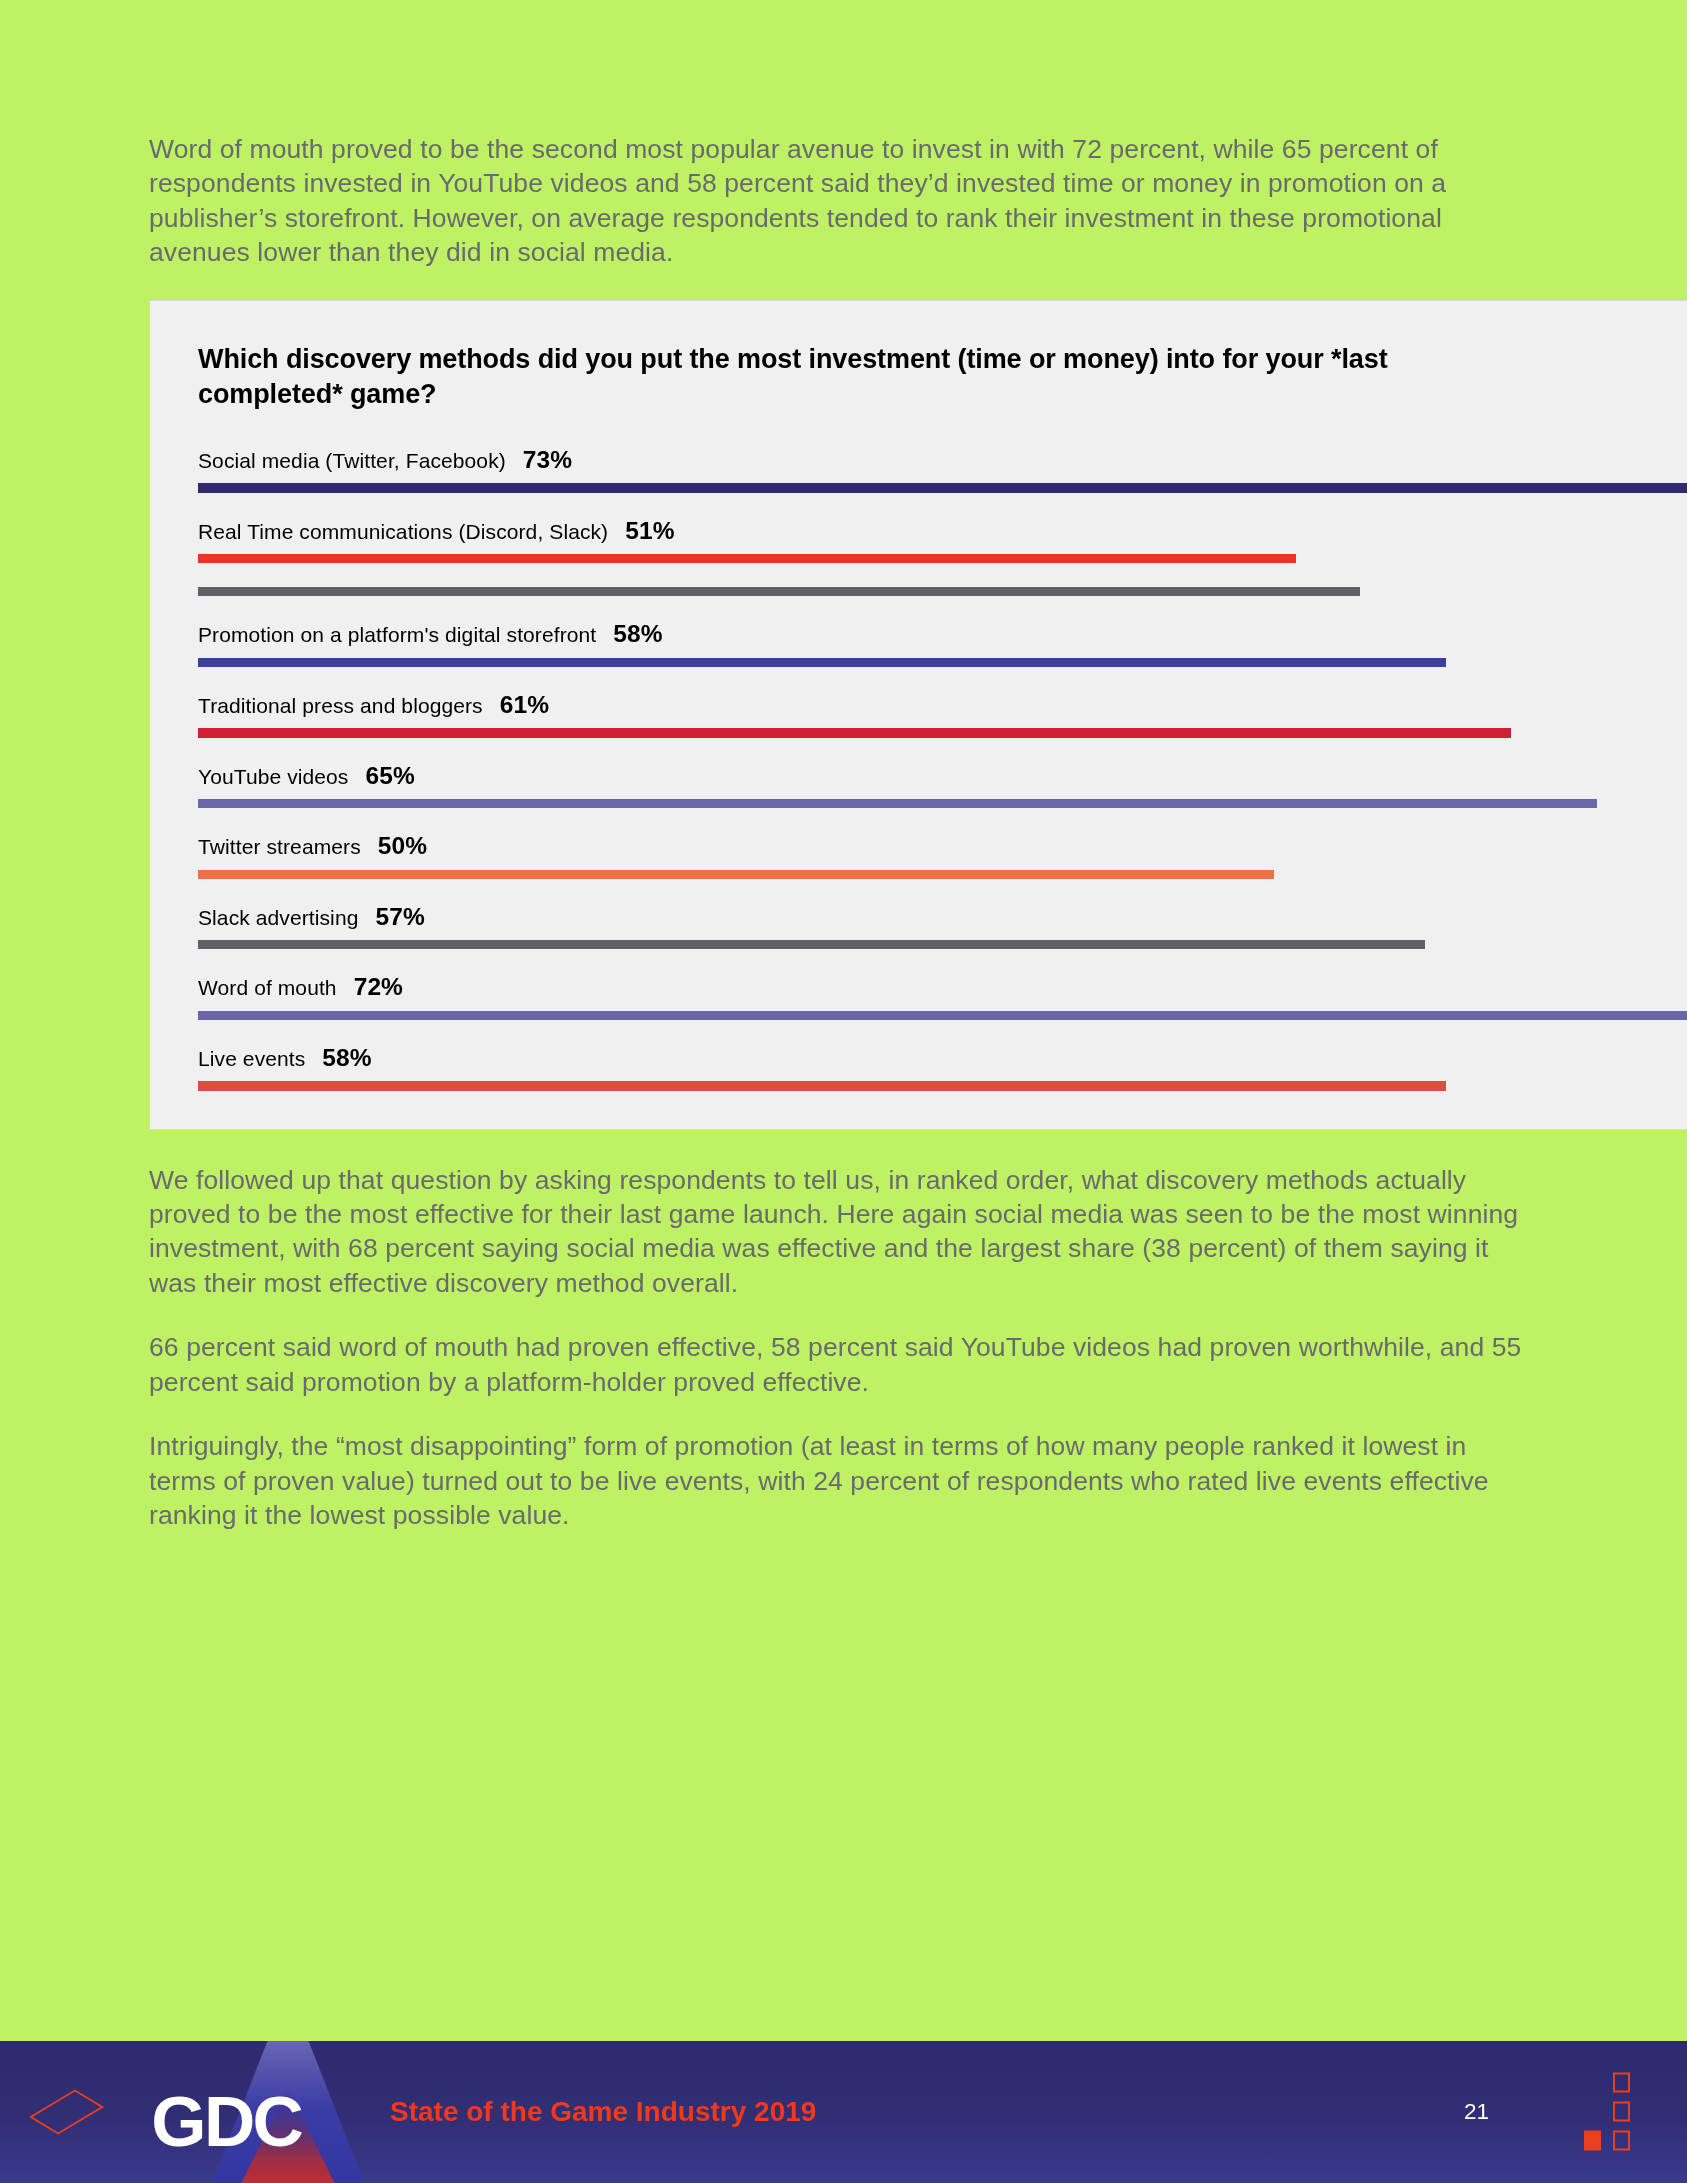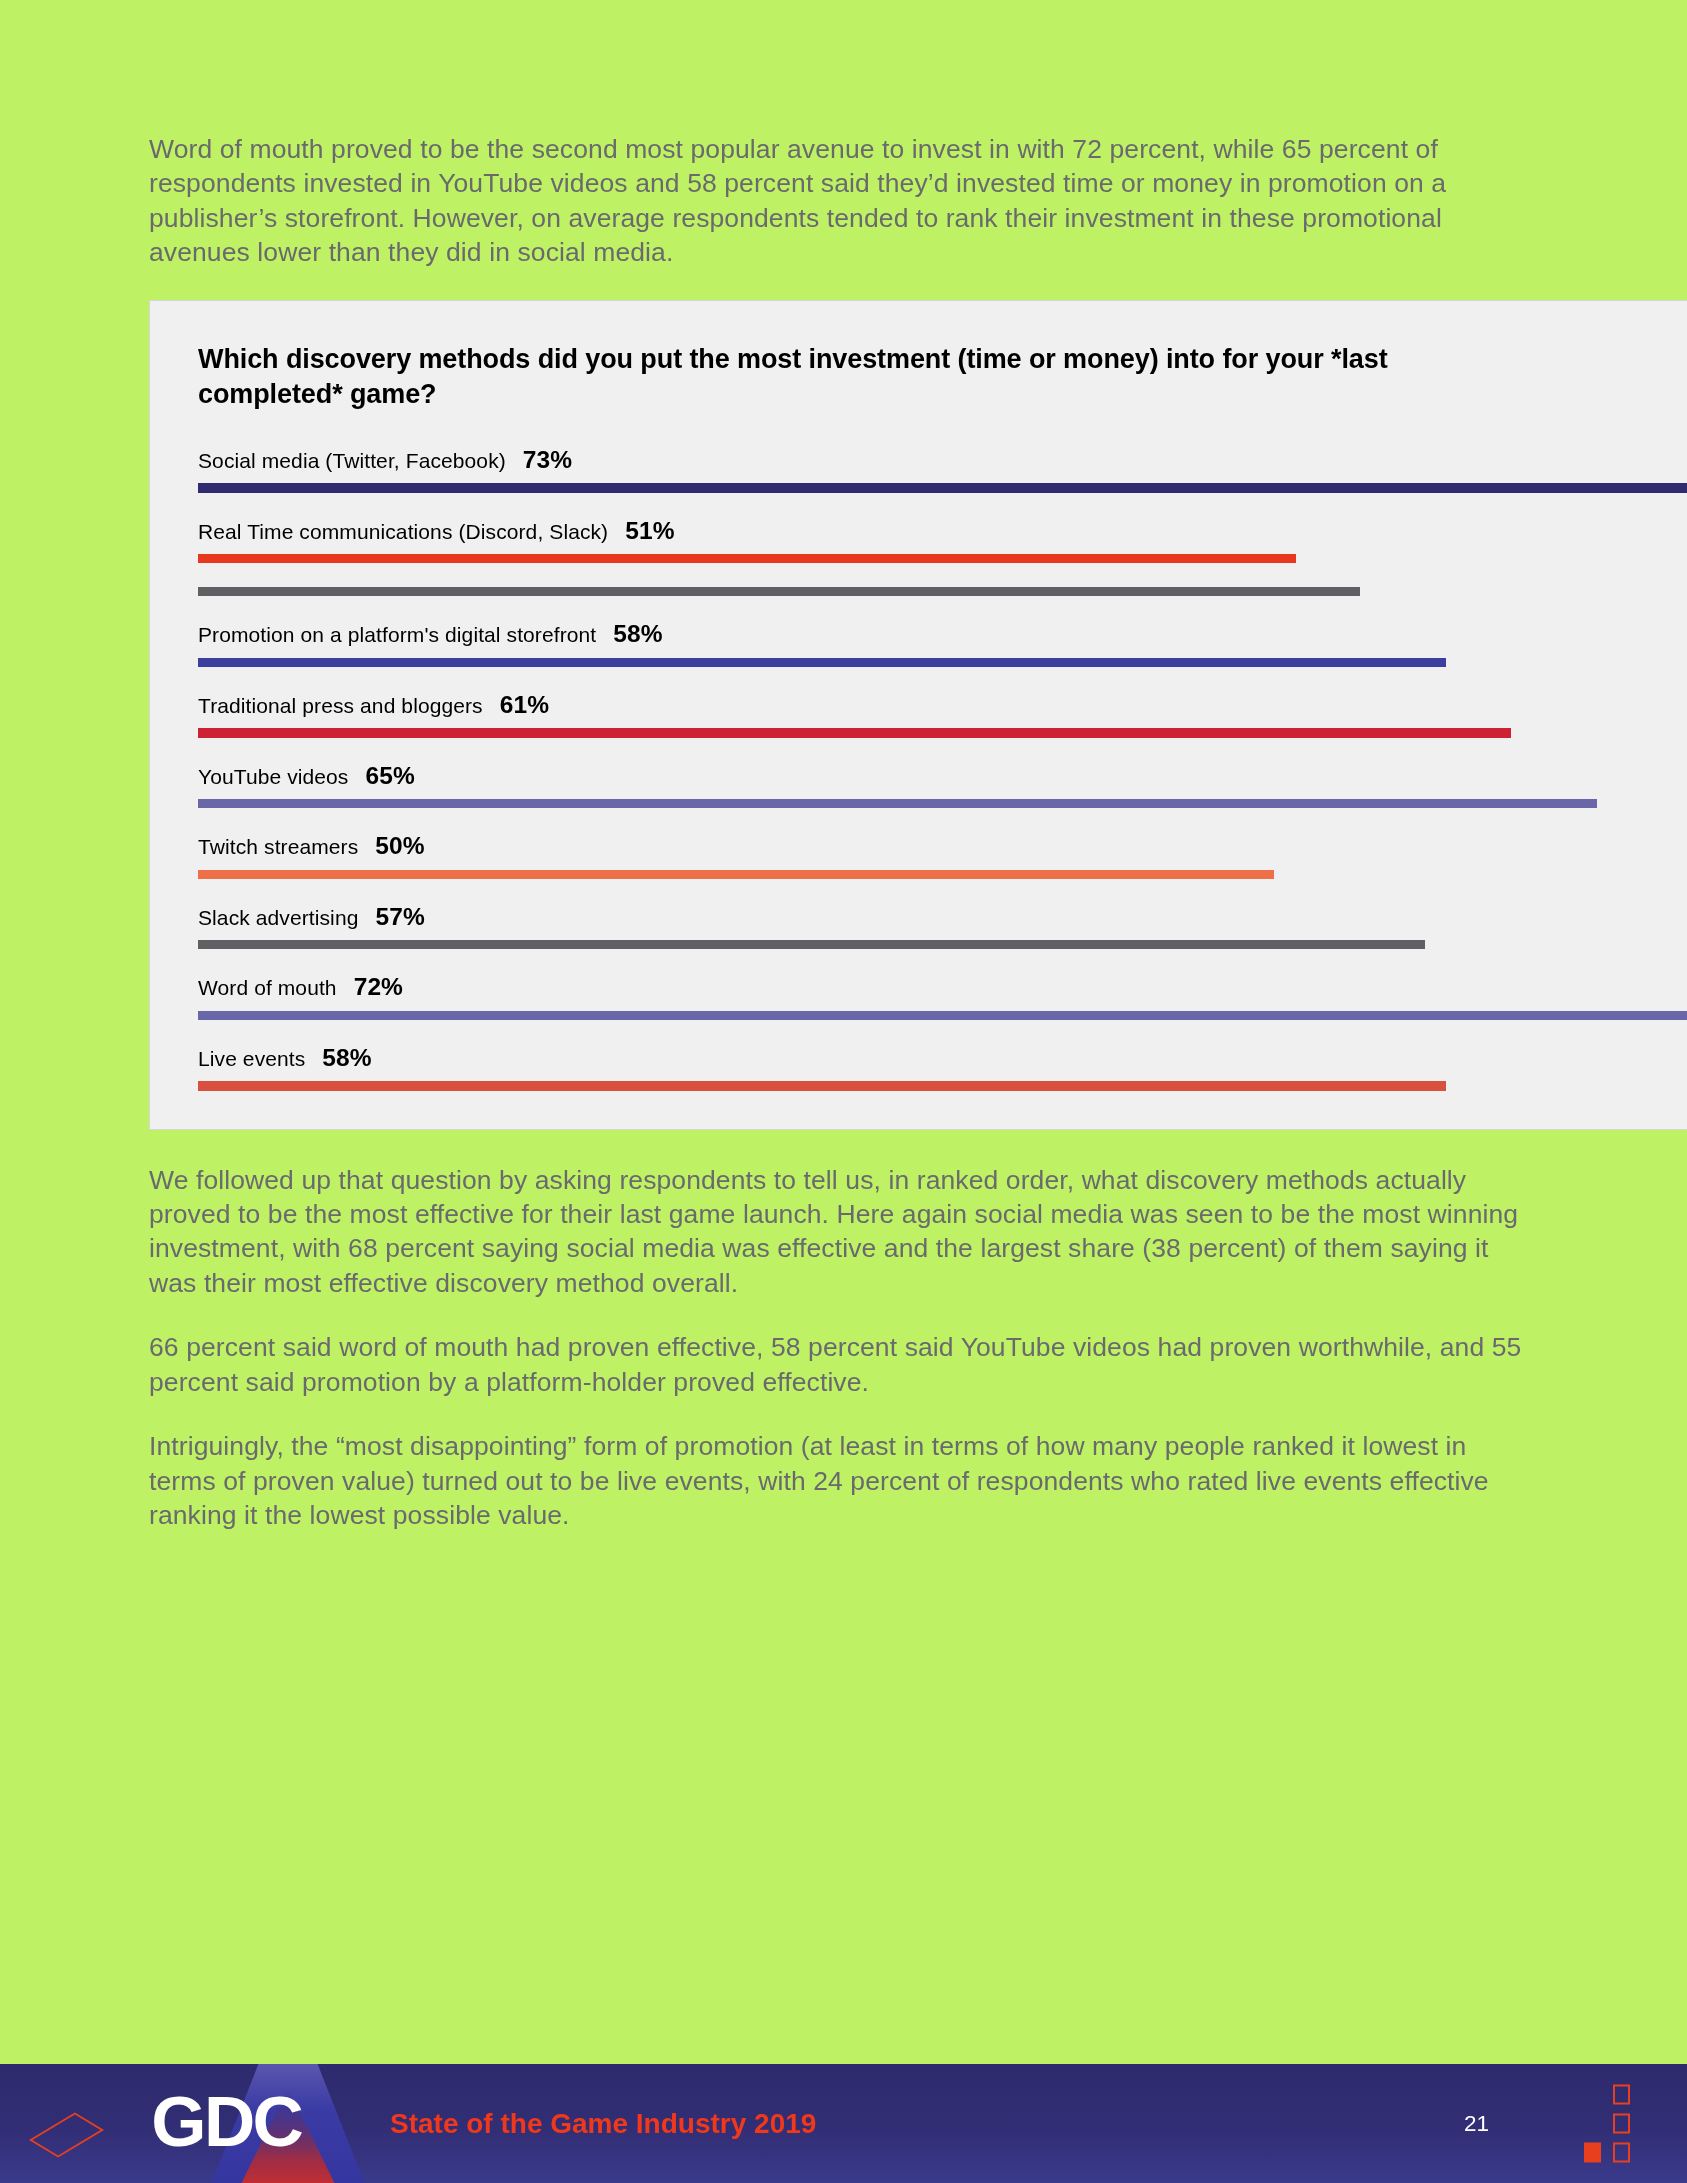--- a/index.html
+++ b/index.html
@@ -101,21 +101,21 @@
     top: 0;
     height: 9.3px;
   }
 
   
   .footer {
     position: absolute;
     left: 0;
     bottom: 0;
     width: 1687px;
-    height: 119px;
+    height: 142px;
     background: linear-gradient(180deg, #2e2a6e 0%, #322e75 55%, #3a3a8c 100%);
     overflow: hidden;
   }
 
   .footer-logo-wrap {
     position: absolute;
     left: 142px;
     bottom: 0;
     width: 278px;
     height: 225px;
@@ -257,21 +257,21 @@
             <span class="bar-label">YouTube videos</span>
             <span class="bar-value">65%</span>
           </div>
           <div class="bar-track">
             <div class="bar-fill" style="width: 89.0411%; background: rgb(106, 103, 168);"></div>
           </div>
         </div>
 
         <div class="bar-row">
           <div class="bar-label-line">
-            <span class="bar-label">Twitch streamers</span>
+            <span class="bar-label">Twitter streamers</span>
             <span class="bar-value">50%</span>
           </div>
           <div class="bar-track">
             <div class="bar-fill" style="width: 68.4932%; background: rgb(238, 112, 72);"></div>
           </div>
         </div>
 
         <div class="bar-row">
           <div class="bar-label-line">
             <span class="bar-label">Slack advertising</span>

